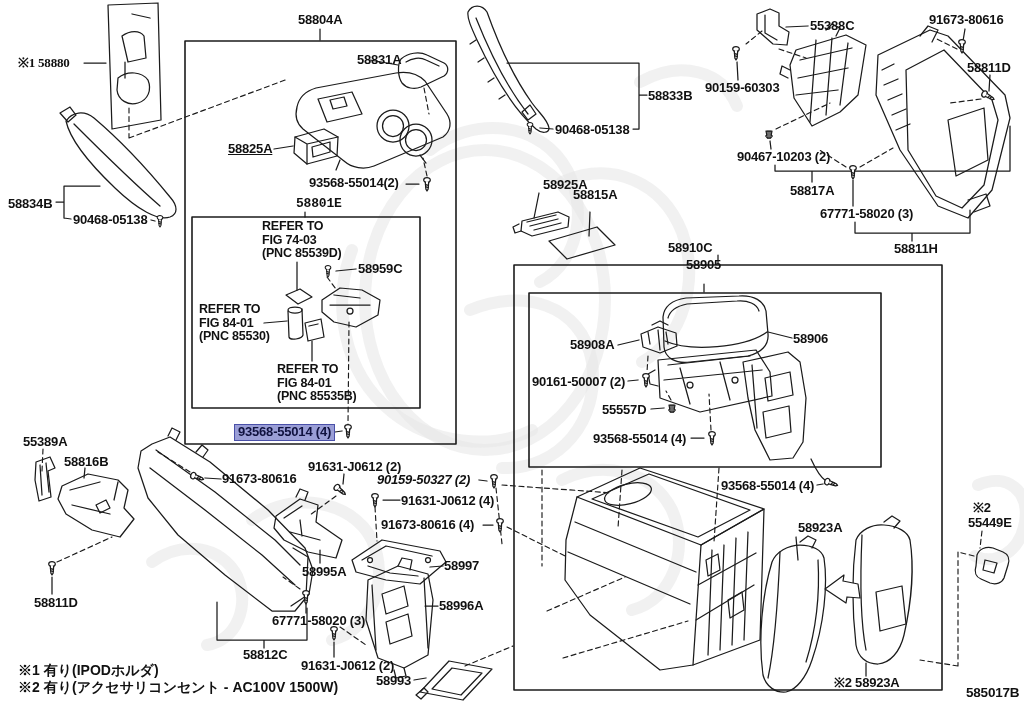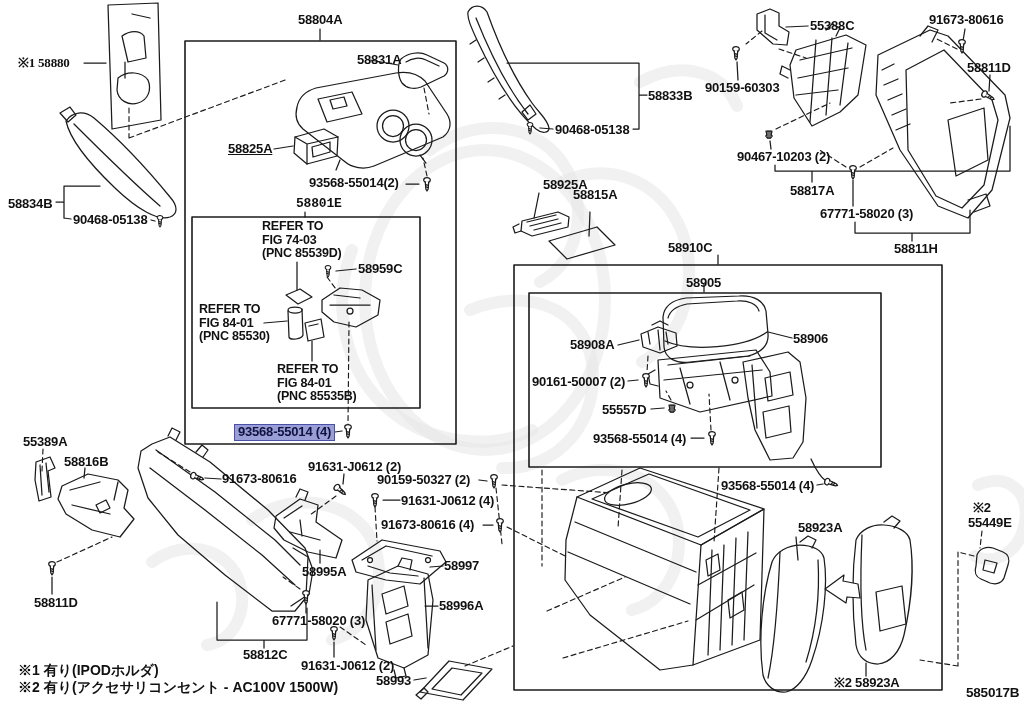--- a/index.html
+++ b/index.html
@@ -357,32 +357,32 @@
       <div class="lbl" style="left: 929px; top: 13px;">91673-80616</div>
       <div class="lbl" style="left: 967px; top: 61px;">58811D</div>
       <div class="lbl" style="left: 705px; top: 81px;">90159-60303</div>
       <div class="lbl" style="left: 737px; top: 150px;">90467-10203 (2)</div>
       <div class="lbl" style="left: 790px; top: 184px;">58817A</div>
       <div class="lbl" style="left: 820px; top: 207px;">67771-58020 (3)</div>
       <div class="lbl" style="left: 894px; top: 242px;">58811H</div>
       <div class="lbl" style="left: 520px; top: 178px; margin-left: 23px;">58925A</div>
       <div class="lbl" style="left: 573px; top: 188px;">58815A</div>
       <div class="lbl" style="left: 668px; top: 241px;">58910C</div>
-      <div class="lbl" style="left: 686px; top: 276px;">58905</div>
+      <div class="lbl" style="left: 686px; top: 258px;">58905</div>
       <div class="lbl" style="left: 570px; top: 338px;">58908A</div>
       <div class="lbl" style="left: 793px; top: 332px;">58906</div>
       <div class="lbl" style="left: 532px; top: 375px;">90161-50007 (2)</div>
       <div class="lbl" style="left: 602px; top: 403px;">55557D</div>
       <div class="lbl" style="left: 593px; top: 432px;">93568-55014 (4)</div>
       <div class="lbl" style="left: 721px; top: 479px;">93568-55014 (4)</div>
       <div class="lbl" style="left: 23px; top: 435px;">55389A</div>
       <div class="lbl" style="left: 64px; top: 455px;">58816B</div>
       <div class="lbl" style="left: 222px; top: 472px;">91673-80616</div>
       <div class="lbl" style="left: 308px; top: 460px;">91631-J0612 (2)</div>
-      <div class="lbl" style="left: 377px; top: 473px;">90159-50327 (2)</div>
+      <div class="lbl" style="left: 377px; top: 473px; font-style: italic;">90159-50327 (2)</div>
       <div class="lbl" style="left: 401px; top: 494px;">91631-J0612 (4)</div>
       <div class="lbl" style="left: 381px; top: 518px;">91673-80616 (4)</div>
       <div class="lbl" style="left: 444px; top: 559px;">58997</div>
       <div class="lbl" style="left: 302px; top: 565px;">58995A</div>
       <div class="lbl" style="left: 34px; top: 596px;">58811D</div>
       <div class="lbl" style="left: 272px; top: 614px;">67771-58020 (3)</div>
       <div class="lbl" style="left: 243px; top: 648px;">58812C</div>
       <div class="lbl" style="left: 301px; top: 659px;">91631-J0612 (2)</div>
       <div class="lbl" style="left: 376px; top: 674px;">58993</div>
       <div class="lbl" style="left: 439px; top: 599px;">58996A</div>

